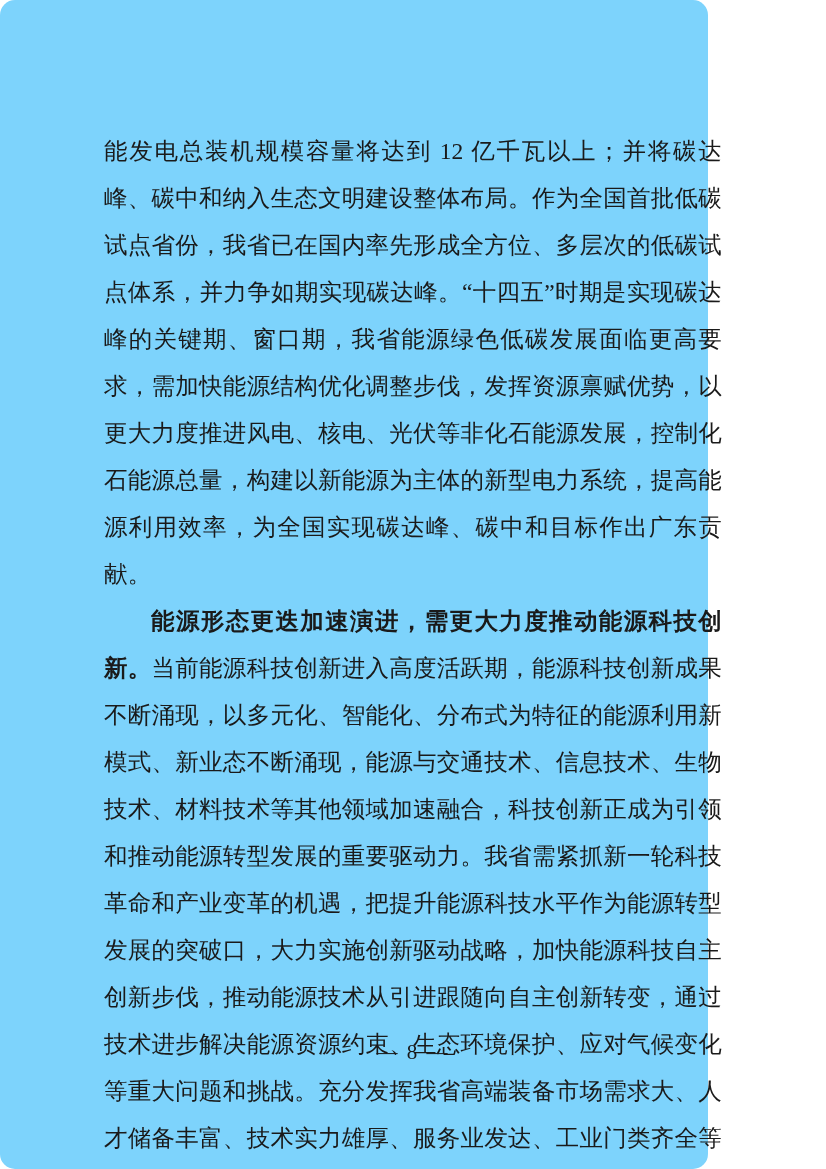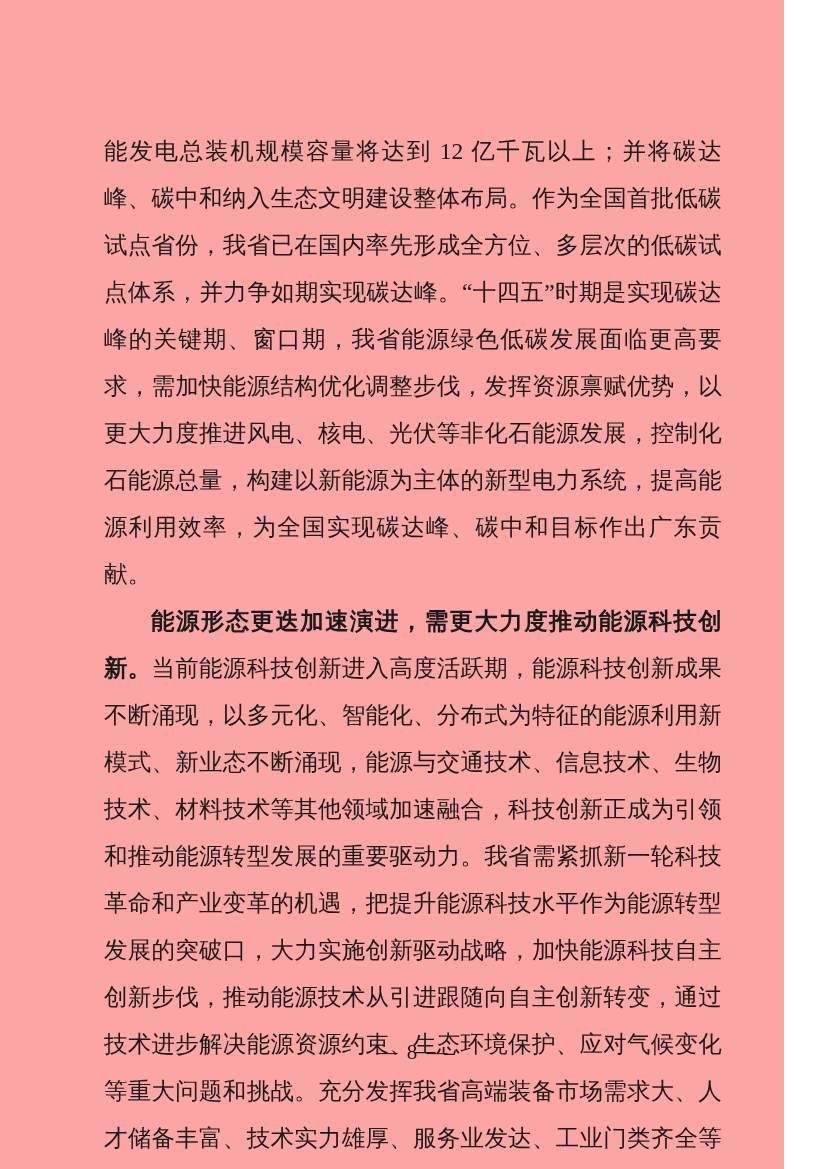--- a/index.html
+++ b/index.html
@@ -12,23 +12,24 @@
     height: 1169px;
     font-family: "Liberation Serif", "DejaVu Serif", serif;
     color: #000000;
     position: relative;
     overflow: hidden;
   }
   .page {
     position: absolute;
     left: 0;
     top: 0;
-    width: 784px;
+    width: 708px;
     height: 1169px;
-    background: #fca5a5;
+    background: #7dd3fc;
+    border-radius: 15px;
   }
   .content {
     position: absolute;
     left: 104px;
     top: 128px;
     width: 618px;
   }
   .para {
     font-size: 23.5px;
     line-height: 47px;

